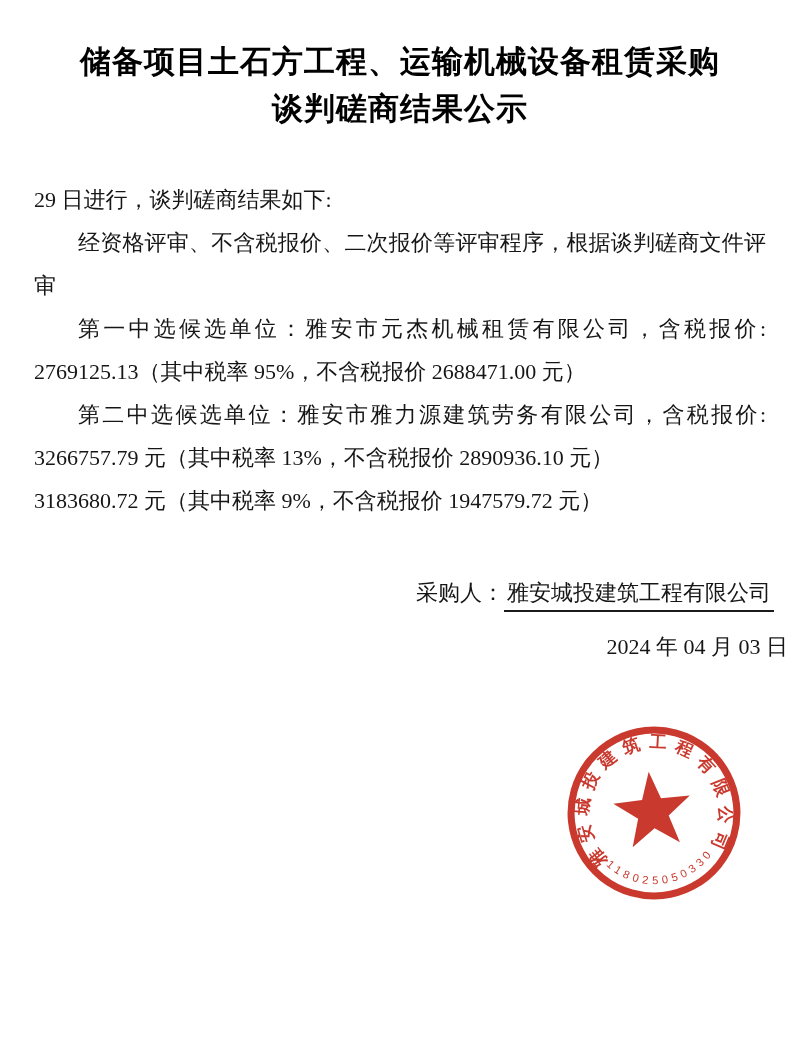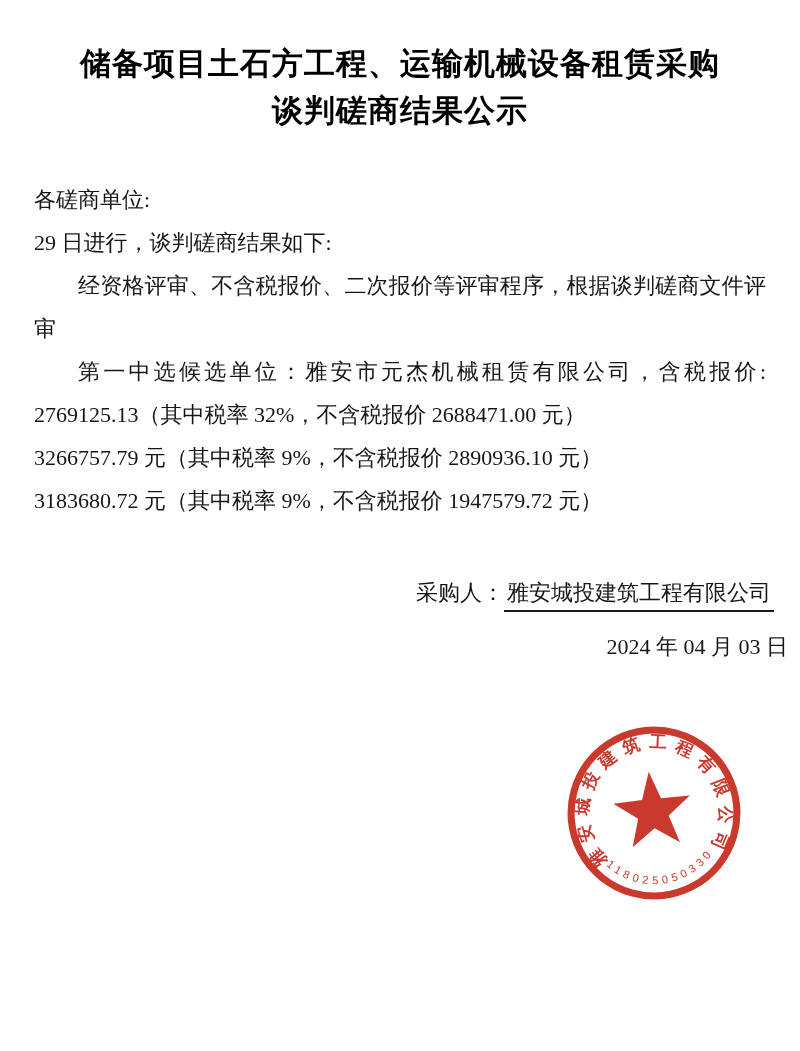--- a/index.html
+++ b/index.html
@@ -3,21 +3,21 @@
 <meta charset="utf-8">
 <style>
   html,body{margin:0;padding:0;background:#e8e8e8;}
   .page{
     position:relative;width:800px;height:1051px;margin:0 auto;
     background:#ffffff;color:#161616;overflow:hidden;
     font-family:"Liberation Serif","DejaVu Serif",serif;
   }
   .title{
     margin:0;padding-top:40px;text-align:center;color:#000;
-    font-family:Liberation Sans, sans-serif;
+    font-family:Liberation Mono, monospace;
     font-weight:700;font-size:31px;line-height:47px;letter-spacing:1px;
   }
   .title span{display:block;}
   .doc-body{margin:44px 34px 0 34px;font-size:22px;}
   .line{line-height:43px;min-height:43px;}
   .first{text-indent:2em;}
   .jl{text-align:justify;text-align-last:justify;}
   .sig{margin-top:54px;font-size:22px;}
   .sig-line{text-align:right;padding-right:26px;line-height:34px;}
   .uline{border-bottom:2px solid #1b1b1b;padding:0 3px 5px 3px;}
@@ -33,30 +33,30 @@
 <body>
 
 <div class="page">
 
   <h1 class="title">
     <span>储备项目土石方工程、运输机械设备租赁采购</span>
     <span>谈判磋商结果公示</span>
   </h1>
 
   <div class="doc-body">
-    <div class="line">各磋商单位:</div>
 
     <div class="line">29 日进行，谈判磋商结果如下:</div>
 
     <div class="line first jl">经资格评审、不含税报价、二次报价等评审程序，根据谈判磋商文件评审</div>
 
     <div class="line first jl">第一中选候选单位：雅安市元杰机械租赁有限公司，含税报价:</div>
-    <div class="line">2769125.13（其中税率 32%，不含税报价 2688471.00 元）</div>
+    <div class="line">2769125.13（其中税率 95%，不含税报价 2688471.00 元）</div>
 
-    <div class="line">3266757.79 元（其中税率 9%，不含税报价 2890936.10 元）</div>
+    <div class="line first jl">第二中选候选单位：雅安市雅力源建筑劳务有限公司，含税报价:</div>
+    <div class="line">3266757.79 元（其中税率 13%，不含税报价 2890936.10 元）</div>
 
     <div class="line">3183680.72 元（其中税率 9%，不含税报价 1947579.72 元）</div>
 
   </div>
 
   <div class="sig">
     <div class="sig-line">
       <span>采购人：</span><span class="uline">雅安城投建筑工程有限公司</span>
     </div>
     <div class="sig-date">2024 年 04 月 03 日</div>

